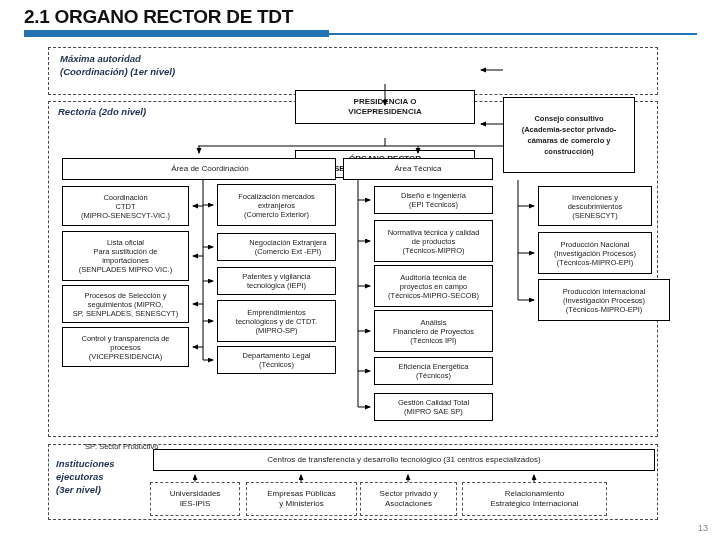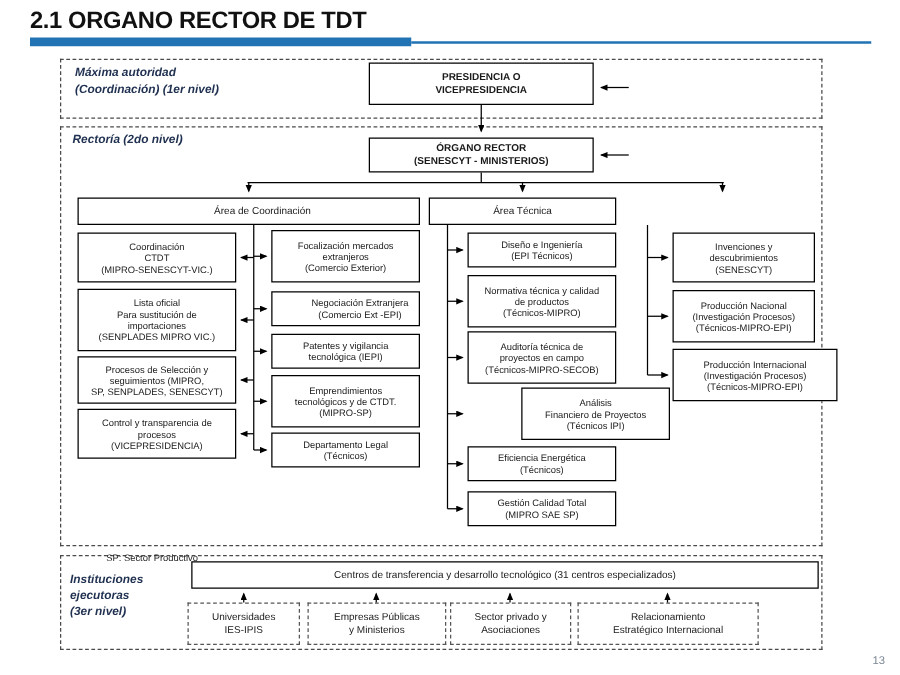--- a/index.html
+++ b/index.html
@@ -8,21 +8,21 @@
   .title{position:absolute;left:24px;top:6px;font-size:19px;font-weight:bold;
          letter-spacing:-0.3px;color:#111;}
   .bar-thick{position:absolute;left:24px;top:30px;width:305px;height:7px;}
   .bar-thin{position:absolute;left:329px;top:33px;width:368px;height:2px;}
   .region{position:absolute;border:1.5px dashed #4a4a4a;box-sizing:border-box;background:transparent;z-index:1;}
   .lvl-label{position:absolute;font-weight:bold;font-style:italic;font-size:9.5px;
              color:#1f3050;white-space:pre-line;line-height:1.35;z-index:2;}
   .box{position:absolute;border:1px solid #000;background:#fff;box-sizing:border-box;
        display:flex;align-items:center;justify-content:center;text-align:center;
        white-space:pre-line;font-size:7.5px;line-height:1.2;padding:1px 2px;z-index:2;}
-  .hdr{font-weight:bold;font-size:8px;}
+  .hdr{font-weight:bold;font-size:8px;margin-top:40px;}
   .area{font-size:8px;}
   .top-z{z-index:5;}
   .dashdot{border:1px dashed #555;font-size:8px;}
   .note{position:absolute;font-size:7.5px;color:#222;z-index:2;}
   .pagenum{position:absolute;left:698px;top:523px;font-size:9px;color:#7b8794;z-index:2;}
   svg.connectors{position:absolute;left:0;top:0;z-index:3;pointer-events:none;}
   svg.connectors line{stroke:#000;stroke-width:1;}
 </style>
 </head>
 <body>
@@ -85,20 +85,24 @@
     <line x1="518" y1="300" x2="534" y2="300" marker-end="url(#ah)"></line>
 
     <line x1="195" y1="482" x2="195" y2="475" marker-end="url(#ah)"></line>
     <line x1="301" y1="482" x2="301" y2="475" marker-end="url(#ah)"></line>
     <line x1="408" y1="482" x2="408" y2="475" marker-end="url(#ah)"></line>
     <line x1="534" y1="482" x2="534" y2="475" marker-end="url(#ah)"></line>
   </svg>
 
   <div class="box hdr" style="left:295px;top:50px;width:180px;height:34px;">PRESIDENCIA O
 VICEPRESIDENCIA</div>
+  <div class="box hdr top-z" style="left:503px;top:57px;width:132px;height:76px;font-size:7.5px;line-height:1.5;">Consejo consultivo
+(Academia-sector privado-
+cámaras de comercio y
+construcción)</div>
   <div class="box hdr" style="left:295px;top:110px;width:180px;height:28px;">ÓRGANO RECTOR
 (SENESCYT - MINISTERIOS)</div>
 
   <div class="box area" style="left:62px;top:158px;width:274px;height:22px;padding-left:24px;">Área de Coordinación</div>
   <div class="box area" style="left:343px;top:158px;width:150px;height:22px;">Área Técnica</div>
 
   <div class="box" style="left:62px;top:186px;width:127px;height:40px;">Coordinación
 CTDT
 (MIPRO-SENESCYT-VIC.)</div>
   <div class="box" style="left:62px;top:231px;width:127px;height:50px;">Lista oficial
@@ -126,21 +130,21 @@
 (Técnicos)</div>
 
   <div class="box" style="left:374px;top:186px;width:119px;height:28px;">Diseño e Ingeniería
 (EPI Técnicos)</div>
   <div class="box" style="left:374px;top:220px;width:119px;height:42px;">Normativa técnica y calidad
 de productos
 (Técnicos-MIPRO)</div>
   <div class="box" style="left:374px;top:265px;width:119px;height:42px;">Auditoría técnica de
 proyectos en campo
 (Técnicos-MIPRO-SECOB)</div>
-  <div class="box" style="left:374px;top:310px;width:119px;height:42px;margin-left:43px;">Análisis
+  <div class="box" style="left:374px;top:310px;width:119px;height:42px;">Análisis
 Financiero de Proyectos
 (Técnicos IPI)</div>
   <div class="box" style="left:374px;top:357px;width:119px;height:28px;">Eficiencia Energética
 (Técnicos)</div>
   <div class="box" style="left:374px;top:393px;width:119px;height:28px;text-align:center;">Gestión Calidad Total
 (MIPRO SAE SP)</div>
 
   <div class="box" style="left:538px;top:186px;width:114px;height:40px;">Invenciones y
 descubrimientos
 (SENESCYT)</div>

